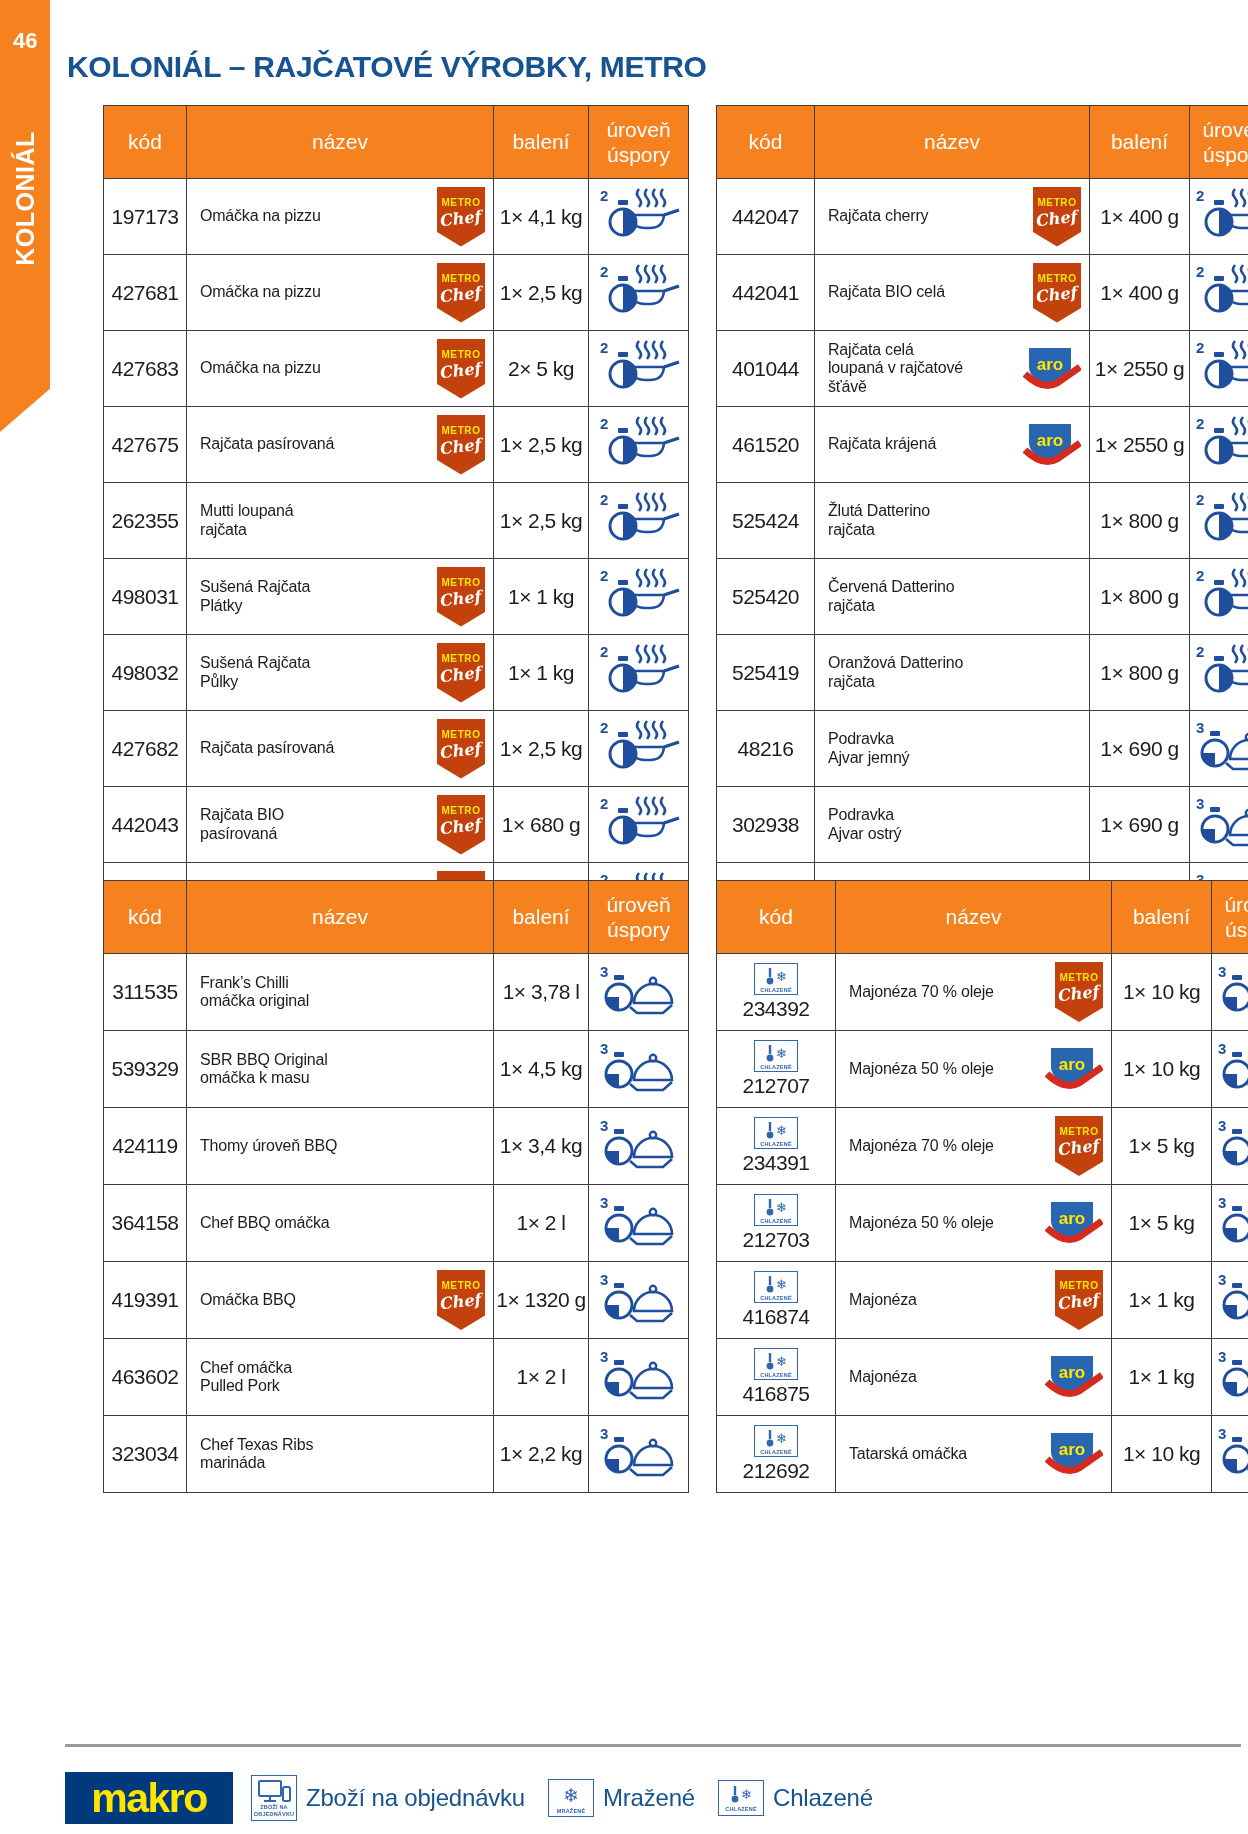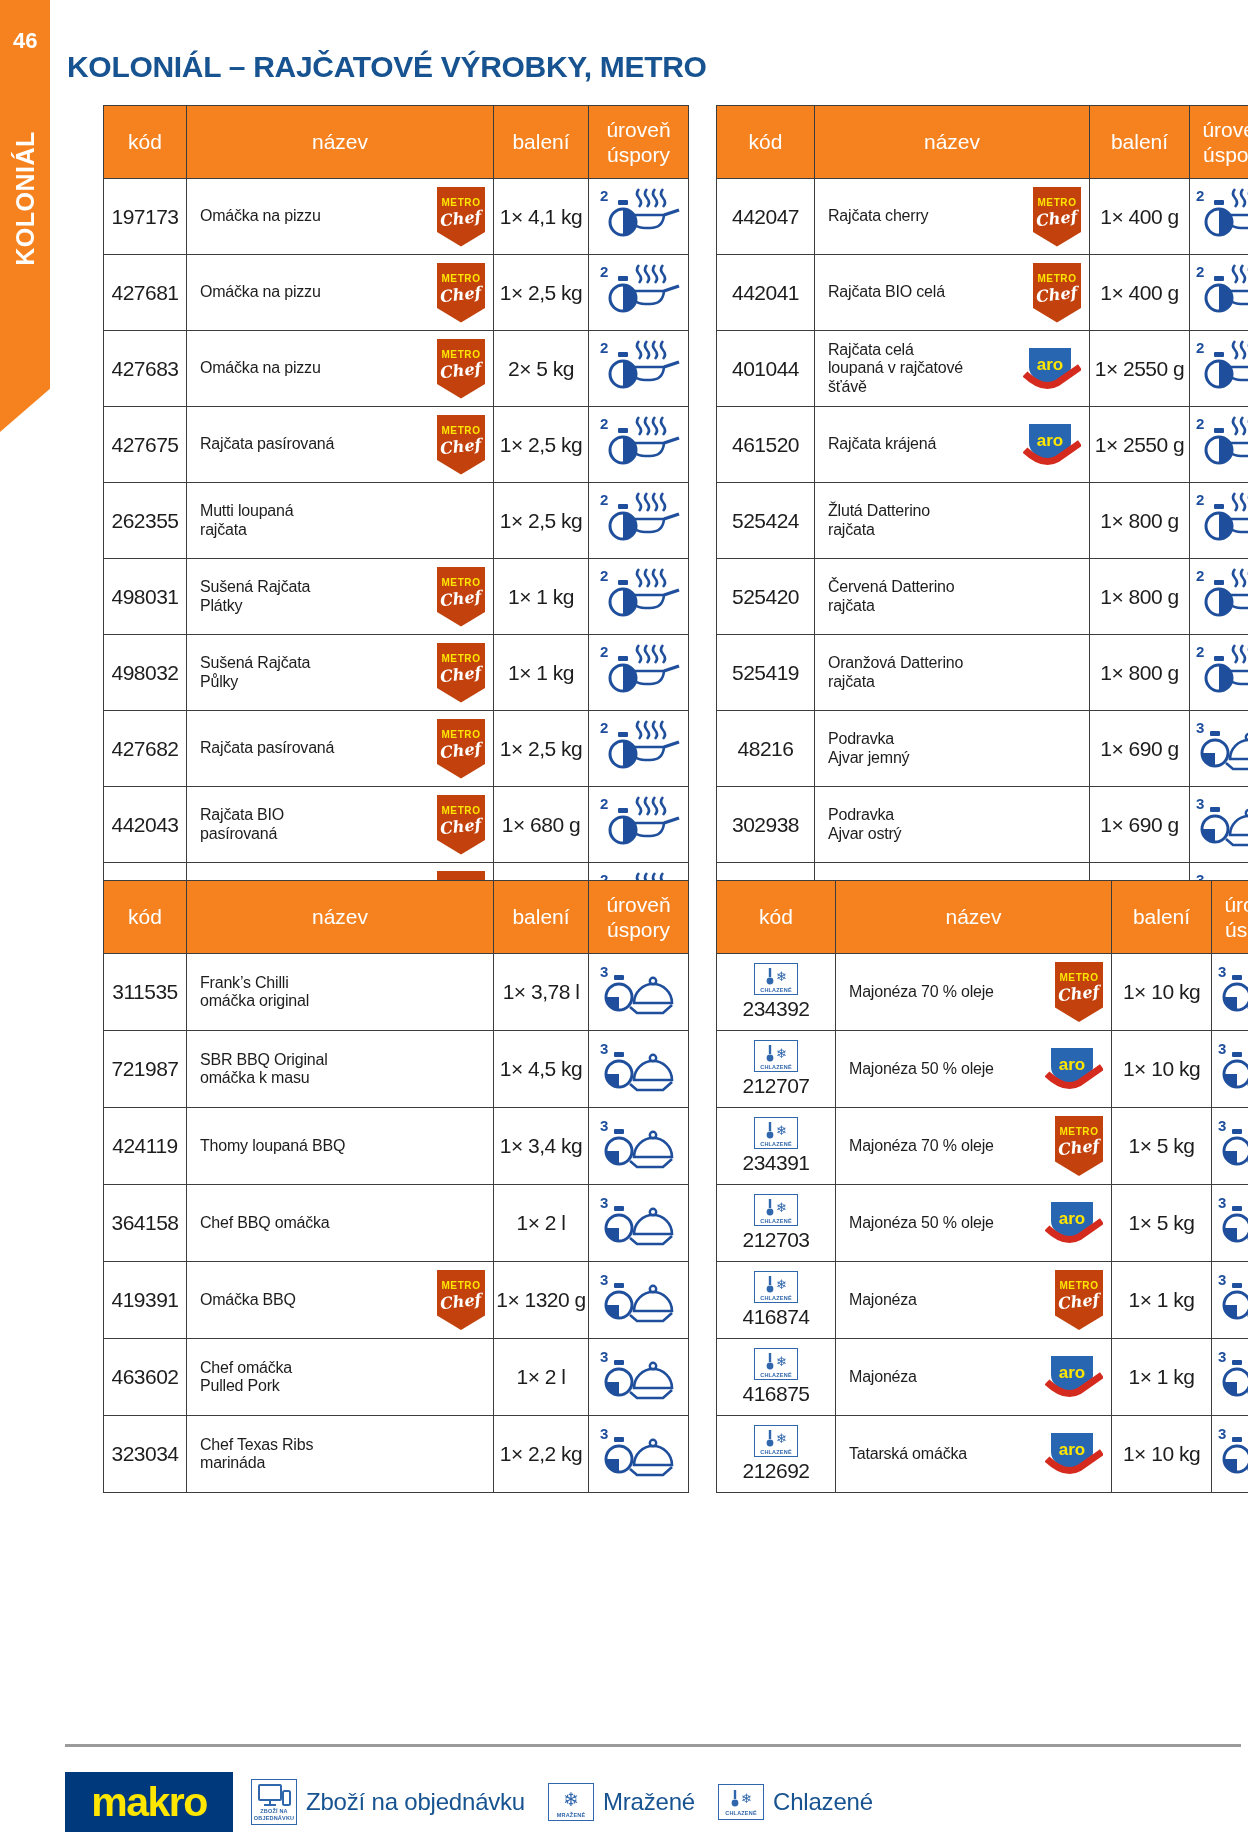--- a/index.html
+++ b/index.html
@@ -52,21 +52,21 @@
   .badge-chlazene{width:44px;border:1.5px solid #2F66AC;box-sizing:border-box;
                   display:flex;flex-direction:column;align-items:center;padding:2px 1px 1px;background:#fff;}
   .bc-label{color:#2F66AC;font-size:5.5px;font-weight:bold;letter-spacing:.2px;}
   .kod-num{letter-spacing:-.5px;}
 
   .uspora-ic{display:inline-block;line-height:0;}
 
   
   .footer-rule{position:absolute;left:65px;top:1744px;width:1176px;height:3px;background:#9b9b9b;}
   .footer{position:absolute;left:65px;top:1772px;width:1176px;display:flex;align-items:center;}
-  .makro-logo{width:168px;height:60px;background:#00397C;display:flex;align-items:center;justify-content:center;}
+  .makro-logo{width:168px;height:52px;background:#00397C;display:flex;align-items:center;justify-content:center;}
   .makro-logo span{color:#FFE600;font-size:41px;font-weight:bold;letter-spacing:-1.5px;}
   .legend{display:flex;align-items:center;margin-left:18px;gap:23px;}
   .legend-item{display:flex;align-items:center;gap:9px;}
   .legend-badge{width:46px;border:1.5px solid #2F66AC;box-sizing:border-box;background:#fff;
                 display:flex;flex-direction:column;align-items:center;padding:3px 1px 2px;gap:1px;}
   .legend-badge .cap{color:#2F66AC;font-size:5.5px;font-weight:bold;text-align:center;
                      white-space:pre-line;line-height:1.25;letter-spacing:.2px;}
   .legend-label{color:#175390;font-size:24px;letter-spacing:-.2px;}
 </style>
 </head>
@@ -657,21 +657,21 @@
       <text x="3" y="15" font-size="15" font-weight="bold" fill="#1F4F9C">3</text>
       <rect x="17" y="13" width="10" height="5" rx="1" fill="#1F4F9C"></rect>
       <circle cx="22" cy="35" r="13" fill="none" stroke="#1F4F9C" stroke-width="3"></circle>
       <path d="M22 35 L22 48 A13 13 0 0 1 9 35 Z" fill="#1F4F9C"></path>
       <circle cx="56" cy="19" r="3.2" fill="none" stroke="#1F4F9C" stroke-width="2.4"></circle>
       <path d="M37 41 a19 19 0 0 1 38 0 Z" fill="none" stroke="#1F4F9C" stroke-width="2.6"></path>
       <path d="M33 45 l7 6 h26 l9 -8" fill="none" stroke="#1F4F9C" stroke-width="2.6"></path>
     </svg></span></td>
               </tr>
               <tr>
-                <td class="c-kod"><span class="kod-num">721987</span></td>
+                <td class="c-kod"><span class="kod-num">539329</span></td>
                 <td class="c-nazev">
                   <div class="nazev-wrap">
                     <span class="nm">SBR BBQ Original
 omáčka k masu</span>
                   </div>
                 </td>
                 <td class="c-baleni">1× 4,5 kg</td>
                 <td class="c-uspora"><span class="uspora-ic">
     <svg width="84" height="56" viewBox="0 0 84 56">
       <text x="3" y="15" font-size="15" font-weight="bold" fill="#1F4F9C">3</text>
@@ -680,21 +680,21 @@
       <path d="M22 35 L22 48 A13 13 0 0 1 9 35 Z" fill="#1F4F9C"></path>
       <circle cx="56" cy="19" r="3.2" fill="none" stroke="#1F4F9C" stroke-width="2.4"></circle>
       <path d="M37 41 a19 19 0 0 1 38 0 Z" fill="none" stroke="#1F4F9C" stroke-width="2.6"></path>
       <path d="M33 45 l7 6 h26 l9 -8" fill="none" stroke="#1F4F9C" stroke-width="2.6"></path>
     </svg></span></td>
               </tr>
               <tr>
                 <td class="c-kod"><span class="kod-num">424119</span></td>
                 <td class="c-nazev">
                   <div class="nazev-wrap">
-                    <span class="nm">Thomy loupaná BBQ</span>
+                    <span class="nm">Thomy úroveň BBQ</span>
                   </div>
                 </td>
                 <td class="c-baleni">1× 3,4 kg</td>
                 <td class="c-uspora"><span class="uspora-ic">
     <svg width="84" height="56" viewBox="0 0 84 56">
       <text x="3" y="15" font-size="15" font-weight="bold" fill="#1F4F9C">3</text>
       <rect x="17" y="13" width="10" height="5" rx="1" fill="#1F4F9C"></rect>
       <circle cx="22" cy="35" r="13" fill="none" stroke="#1F4F9C" stroke-width="3"></circle>
       <path d="M22 35 L22 48 A13 13 0 0 1 9 35 Z" fill="#1F4F9C"></path>
       <circle cx="56" cy="19" r="3.2" fill="none" stroke="#1F4F9C" stroke-width="2.4"></circle>

